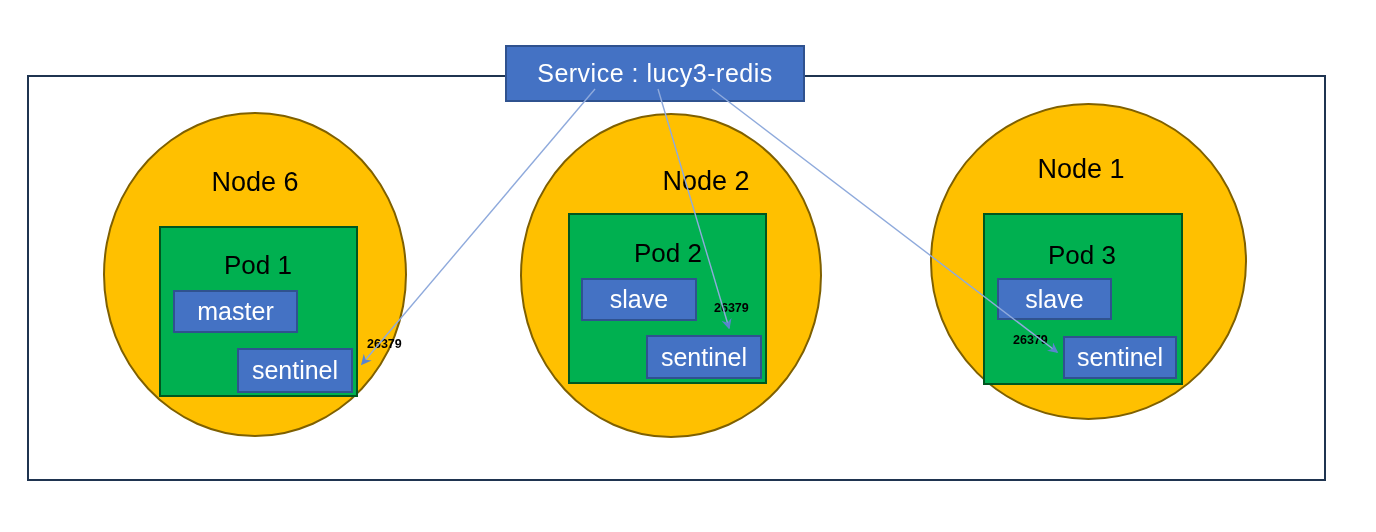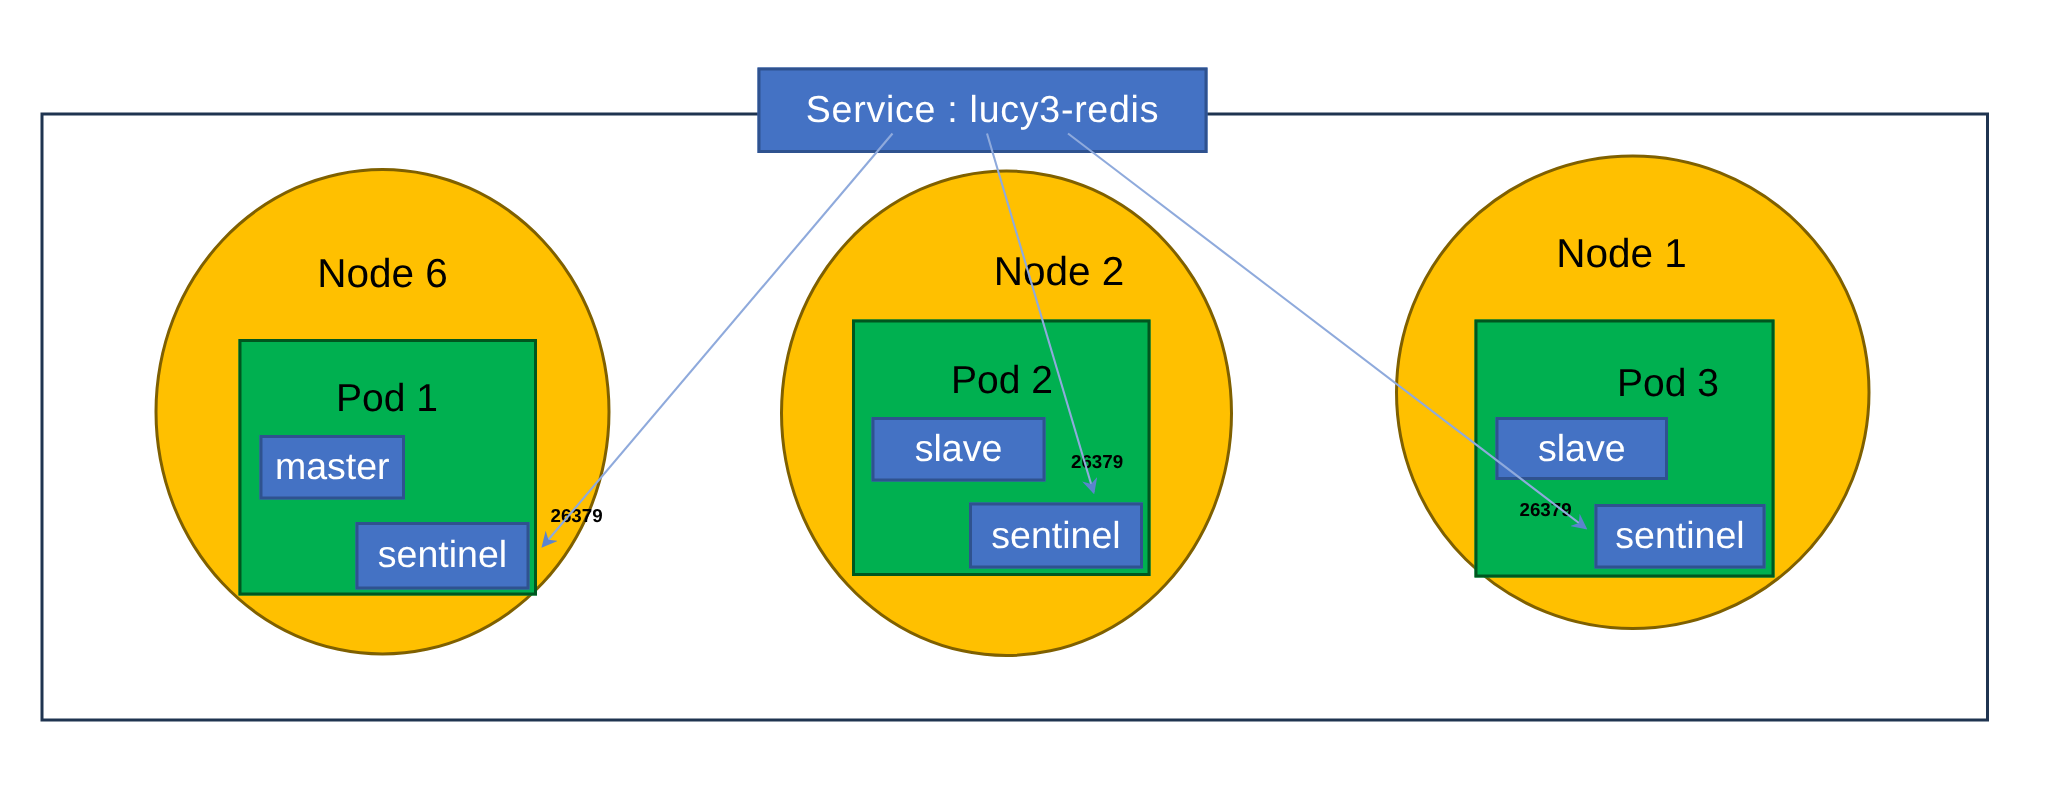--- a/index.html
+++ b/index.html
@@ -38,28 +38,28 @@
   }
   .pod-1 { left:159px; top:226px; width:199px; height:171px; }
   .pod-2 { left:568px; top:213px; width:199px; height:171px; }
   .pod-3 { left:983px; top:213px; width:200px; height:172px; }
   .pod-label {
     position:absolute; font-size:26px; color:var(--label-text,#000);
     white-space:nowrap; transform:translateX(-50%);
   }
   .pl-1 { left:258px; top:250px; }
   .pl-2 { left:668px; top:238px;text-align:right; }
-  .pl-3 { left:1082px; top:240px;margin-left:30px; }
+  .pl-3 { left:1082px; top:240px; }
   .comp {
     position:absolute; background:var(--component-fill,#4472c4);
     border:2px solid var(--component-border,#2f528f);
     color:var(--component-text,#fff); display:flex; align-items:center; justify-content:center;
     font-size:25px;
   }
-  .comp-master    { left:173px;  top:290px; width:97px; height:43px; }
+  .comp-master    { left:173px;  top:290px; width:125px; height:43px; }
   .comp-sentinel1 { left:237px;  top:348px; width:116px; height:45px; }
   .comp-slave2    { left:581px;  top:278px; width:116px; height:43px; }
   .comp-sentinel2 { left:646px;  top:335px; width:116px; height:44px; }
   .comp-slave3    { left:997px;  top:278px; width:115px; height:42px; }
   .comp-sentinel3 { left:1063px; top:336px; width:114px; height:43px; }
   .port {
     position:absolute; font-size:12.5px; color:var(--label-text,#000); white-space:nowrap;font-weight:bold;
   }
   .port-1 { left:367px;  top:337px; }
   .port-2 { left:714px;  top:301px; }

